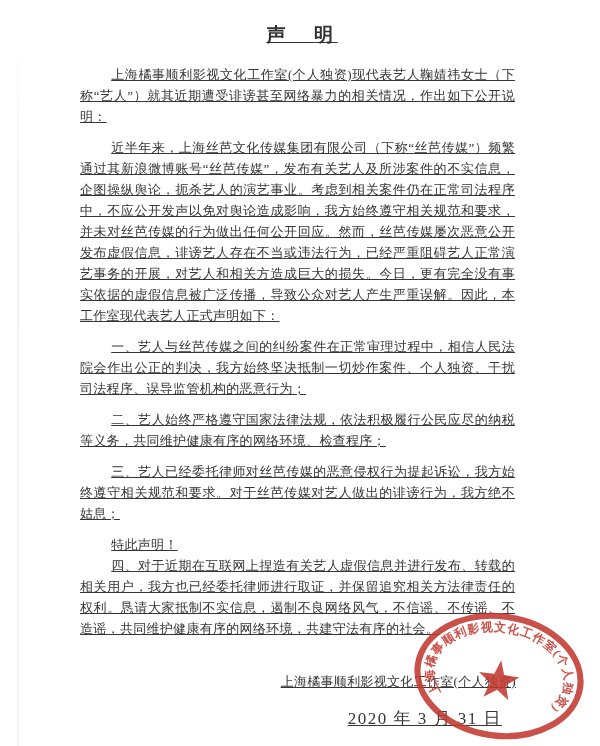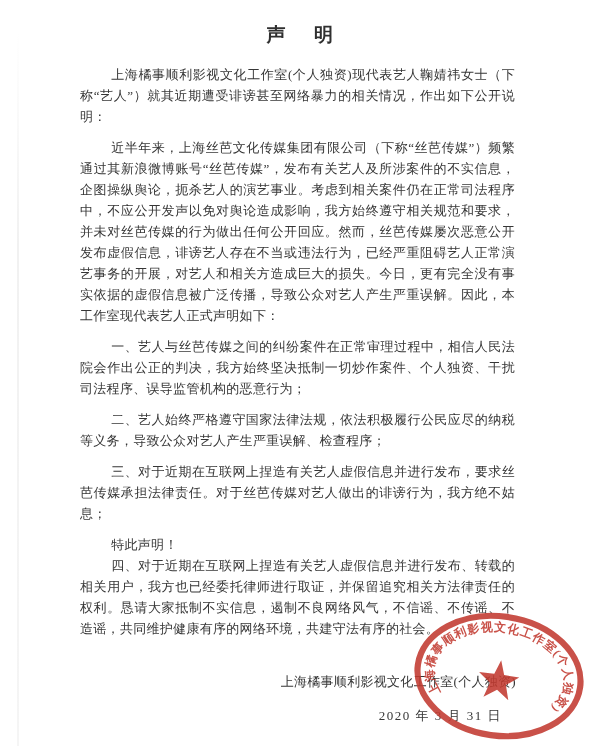--- a/index.html
+++ b/index.html
@@ -12,20 +12,21 @@
     overflow: hidden;
   }
   .scan-edge {
     position: absolute; left: 17px; top: 30px; bottom: 0;
     width: 2px; background: linear-gradient(#fff, #f1f1f1 30%, #f5f5f5);
   }
   .page {
     position: absolute; inset: 0;
     padding: 12px 76px 0 80px;
     box-sizing: border-box;
+    text-decoration: underline;
   }
   .doc-title {
     font-size: 19px;
     font-weight: bold;
     text-align: center;
     letter-spacing: 0.25em;
     margin: 10px 0 16px 0;
     color: #2f2f2f;
   }
   .para {
@@ -38,21 +39,21 @@
   }
   .closing { margin-bottom: 0; }
   .signature {
     font-size: 13px;
     text-align: right;
     margin-top: 34px;
     padding-right: 8px;
     letter-spacing: 0.3px;
   }
   .date {
-    font-size: 13px;
+    font-size: 17px;
     text-align: right;
     margin-top: 16px;
     padding-right: 22px;
     letter-spacing: 1.5px;
   }
   .seal {
     position: absolute;
     left: 410px; top: 610px;
     width: 178px; height: 132px;
     opacity: 0.88;
@@ -68,23 +69,23 @@
 <div class="page">
 
   <div class="doc-title">声　明</div>
 
   <p class="para">上海橘事顺利影视文化工作室(个人独资)现代表艺人鞠婧祎女士（下称“艺人”）就其近期遭受诽谤甚至网络暴力的相关情况，作出如下公开说明：</p>
 
   <p class="para">近半年来，上海丝芭文化传媒集团有限公司（下称“丝芭传媒”）频繁通过其新浪微博账号“丝芭传媒”，发布有关艺人及所涉案件的不实信息，企图操纵舆论，扼杀艺人的演艺事业。考虑到相关案件仍在正常司法程序中，不应公开发声以免对舆论造成影响，我方始终遵守相关规范和要求，并未对丝芭传媒的行为做出任何公开回应。然而，丝芭传媒屡次恶意公开发布虚假信息，诽谤艺人存在不当或违法行为，已经严重阻碍艺人正常演艺事务的开展，对艺人和相关方造成巨大的损失。今日，更有完全没有事实依据的虚假信息被广泛传播，导致公众对艺人产生严重误解。因此，本工作室现代表艺人正式声明如下：</p>
 
   <p class="para">一、艺人与丝芭传媒之间的纠纷案件在正常审理过程中，相信人民法院会作出公正的判决，我方始终坚决抵制一切炒作案件、个人独资、干扰司法程序、误导监管机构的恶意行为；</p>
 
-  <p class="para">二、艺人始终严格遵守国家法律法规，依法积极履行公民应尽的纳税等义务，导致公众对艺人产生严重误解、检查程序；</p>
+  <p class="para">二、艺人始终严格遵守国家法律法规，依法积极履行公民应尽的纳税等义务，共同维护健康有序的网络环境、检查程序；</p>
 
-  <p class="para">三、对于近期在互联网上捏造有关艺人虚假信息并进行发布，要求丝芭传媒承担法律责任。对于丝芭传媒对艺人做出的诽谤行为，我方绝不姑息；</p>
+  <p class="para">三、艺人已经委托律师对丝芭传媒的恶意侵权行为提起诉讼，我方始终遵守相关规范和要求。对于丝芭传媒对艺人做出的诽谤行为，我方绝不姑息；</p>
 
   <p class="para closing">特此声明！</p>
 
   <p class="para">四、对于近期在互联网上捏造有关艺人虚假信息并进行发布、转载的相关用户，我方也已经委托律师进行取证，并保留追究相关方法律责任的权利。恳请大家抵制不实信息，遏制不良网络风气，不信谣、不传谣、不造谣，共同维护健康有序的网络环境，共建守法有序的社会。</p>
 
   <div class="signature">上海橘事顺利影视文化工作室(个人独资)</div>
 
   <div class="date">2020 年 3 月 31 日</div>
 
 </div>

